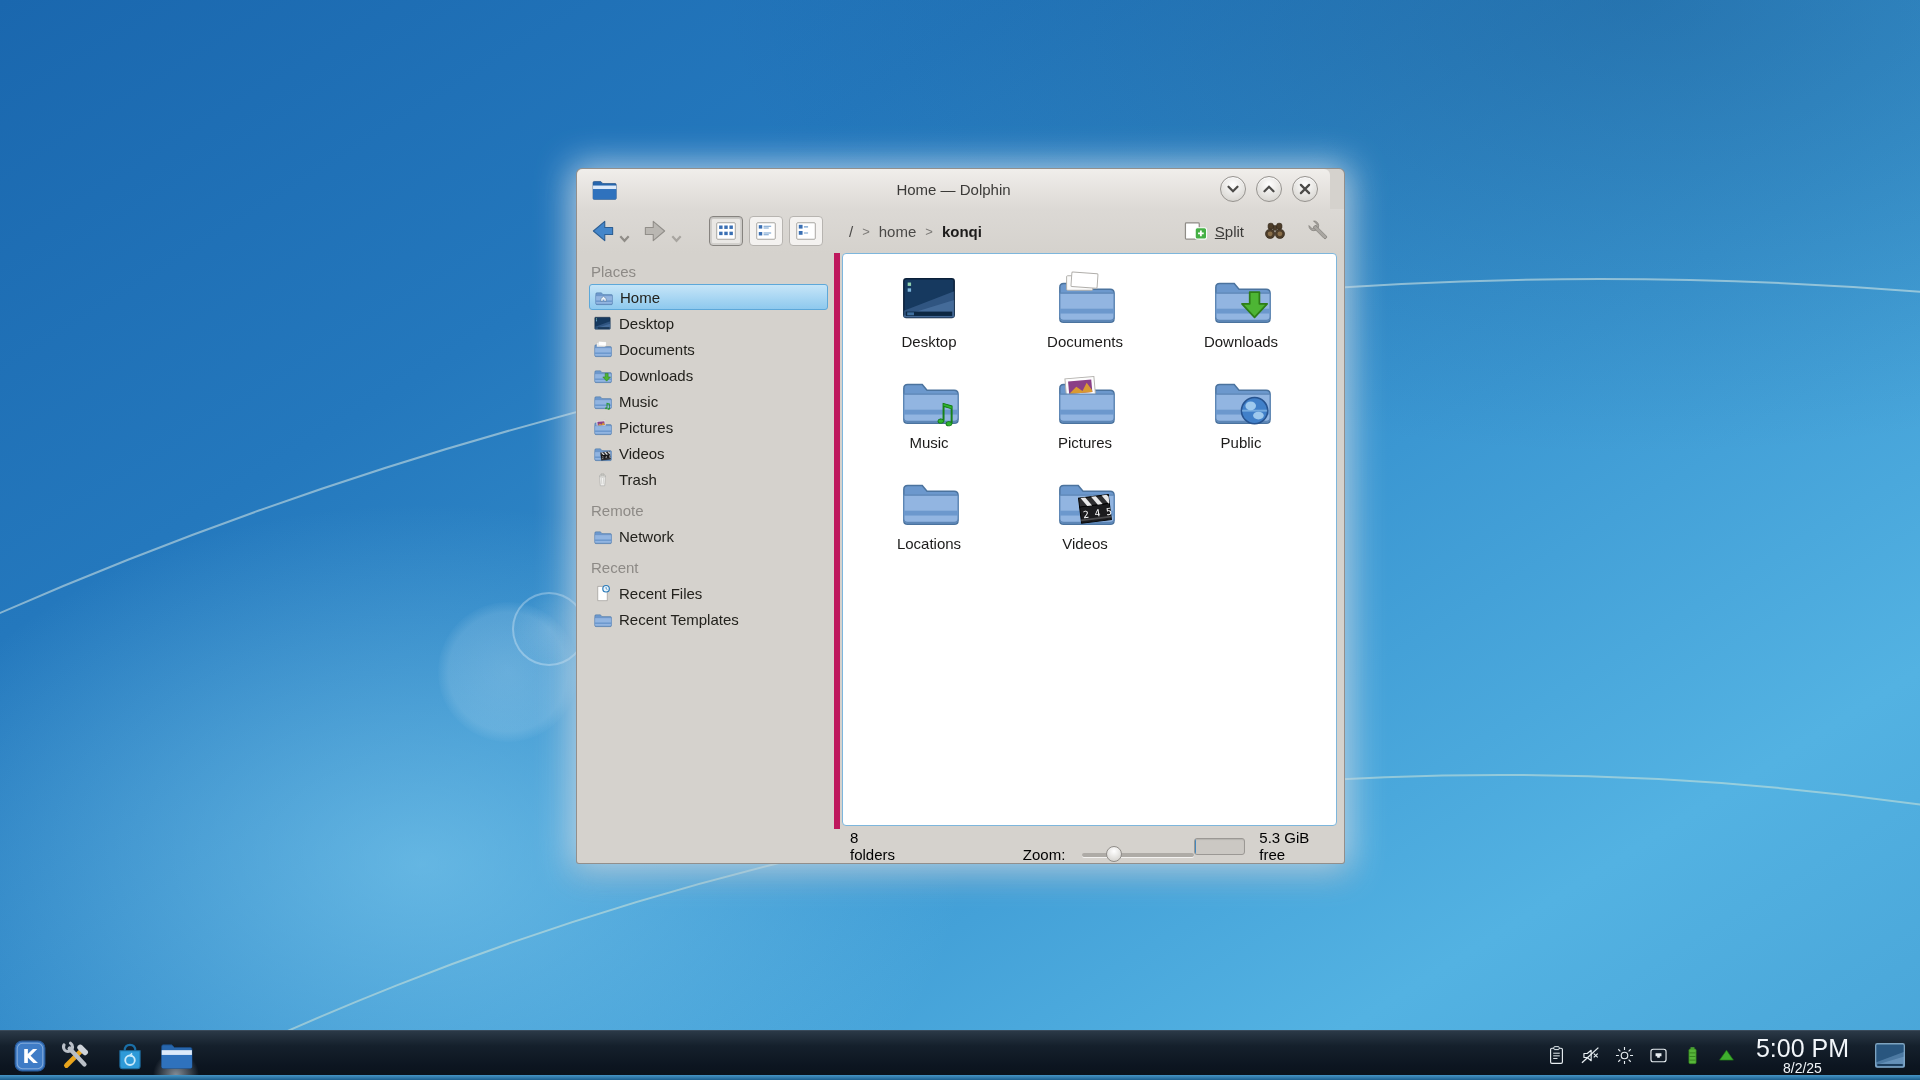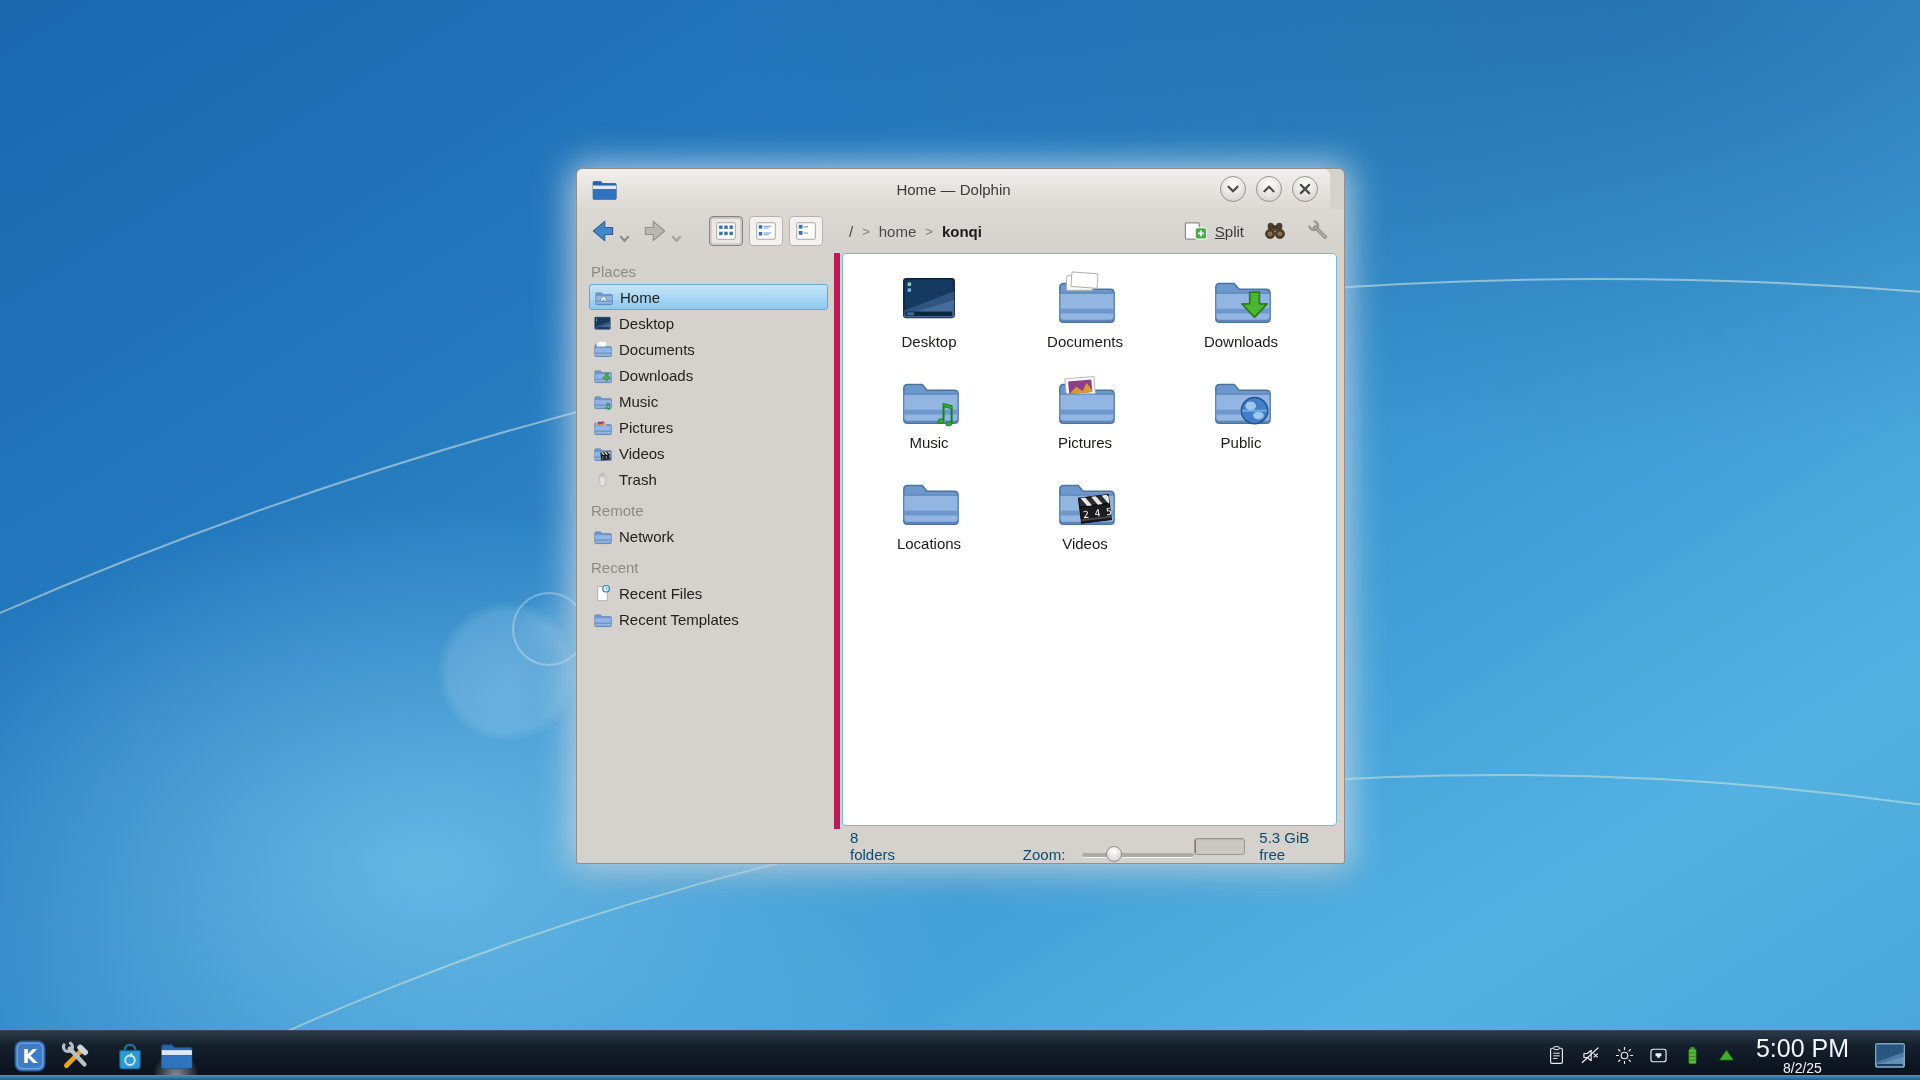--- a/index.html
+++ b/index.html
@@ -100,21 +100,21 @@
     justify-content:start; align-content:start;
   }
   .file-item { display:flex; flex-direction:column; align-items:center; }
   .file-icon { width:62px; height:62px; }
   .file-icon svg { width:62px; height:62px; }
   .file-label { font-size:15px; color:#1c1b1a; margin-top:3px; }
 
   
   .statusbar {
     position:absolute; bottom:0; left:0; right:0; height:34px;
-    display:flex; align-items:center; padding:0 12px 0 273px; font-size:15px; color:#0c4a6e;
+    display:flex; align-items:center; padding:0 12px 0 273px; font-size:15px; color:#000000;
   }
   .zoom-group { display:flex; align-items:center; gap:17px; margin-left:120px;margin-top:16px; }
   .zoom-slider { position:relative; width:112px; height:16px; }
   .zoom-groove { position:absolute; top:7px; left:0; right:0; height:4px; border-radius:2px; background:#aeaba6; box-shadow:0 1px 0 rgba(255,255,255,.7); }
   .zoom-handle {
     position:absolute; top:0; width:16px; height:16px; border-radius:50%;
     background:radial-gradient(circle at 50% 30%, #ffffff, #dad8d4 75%, #c6c4c0);
     border:1px solid #908d89; margin-left:-8px;
   }
   .usage-group { margin-left:auto; display:flex; align-items:center; gap:14px; }

